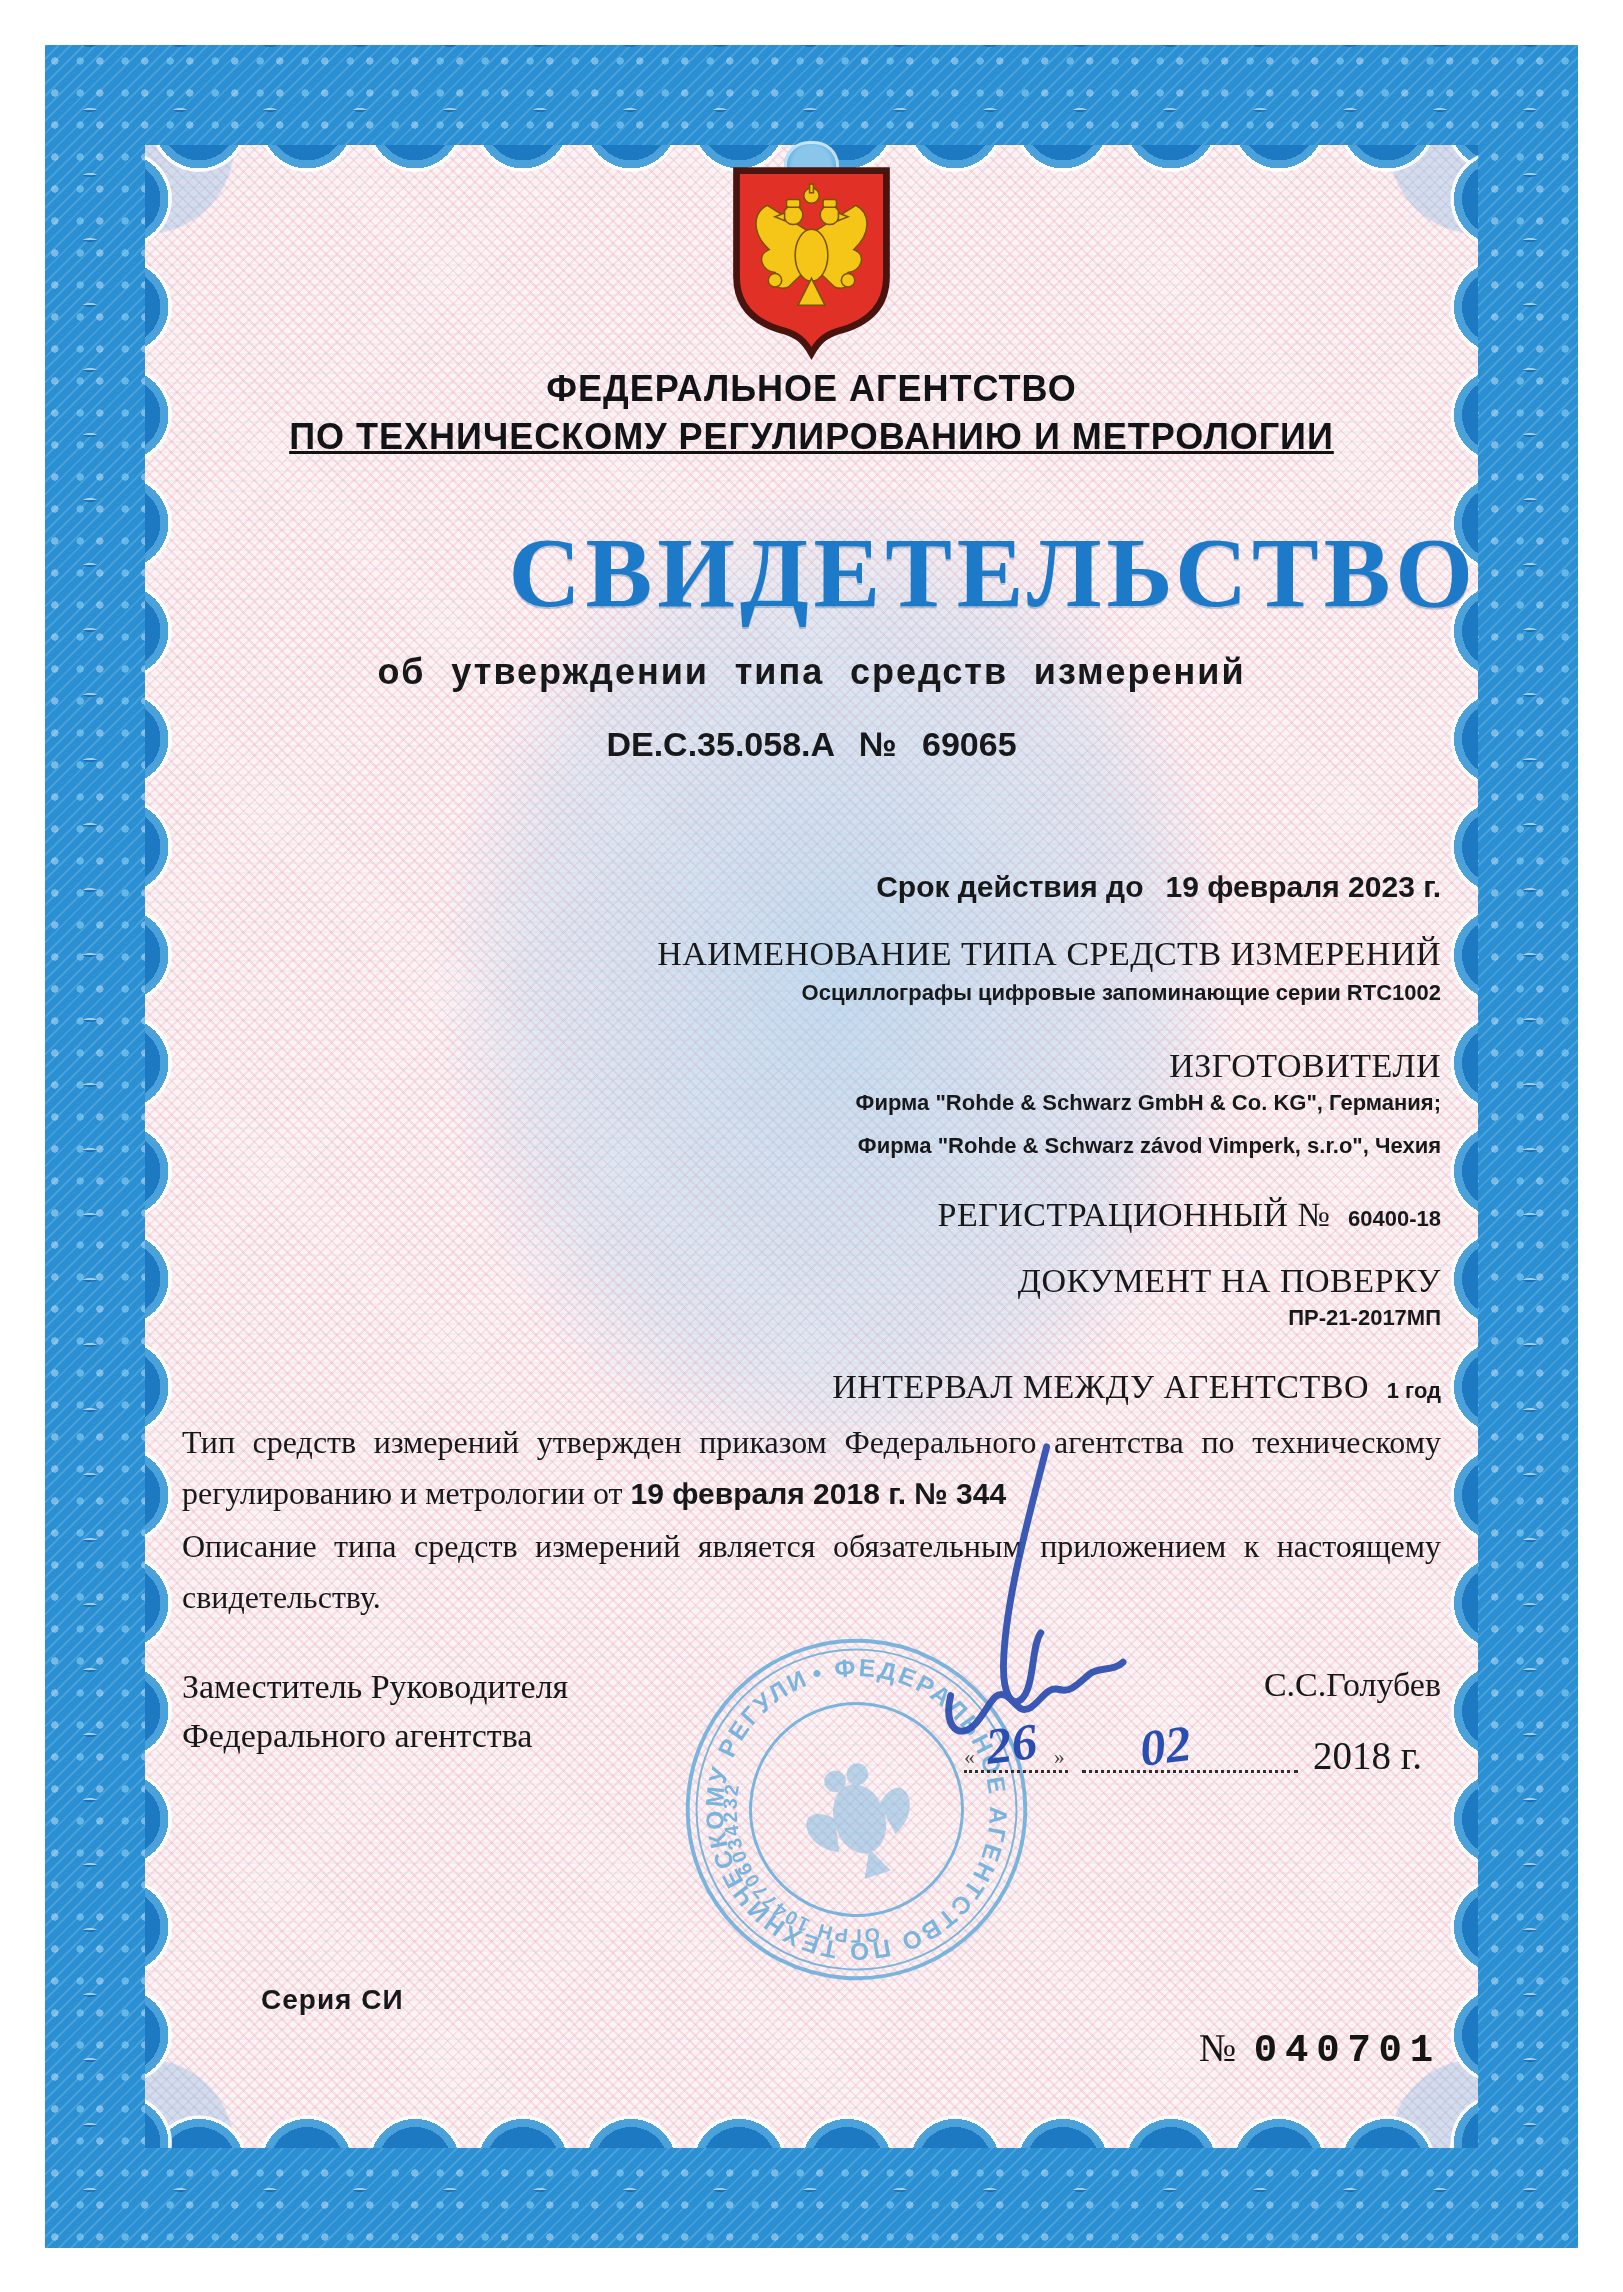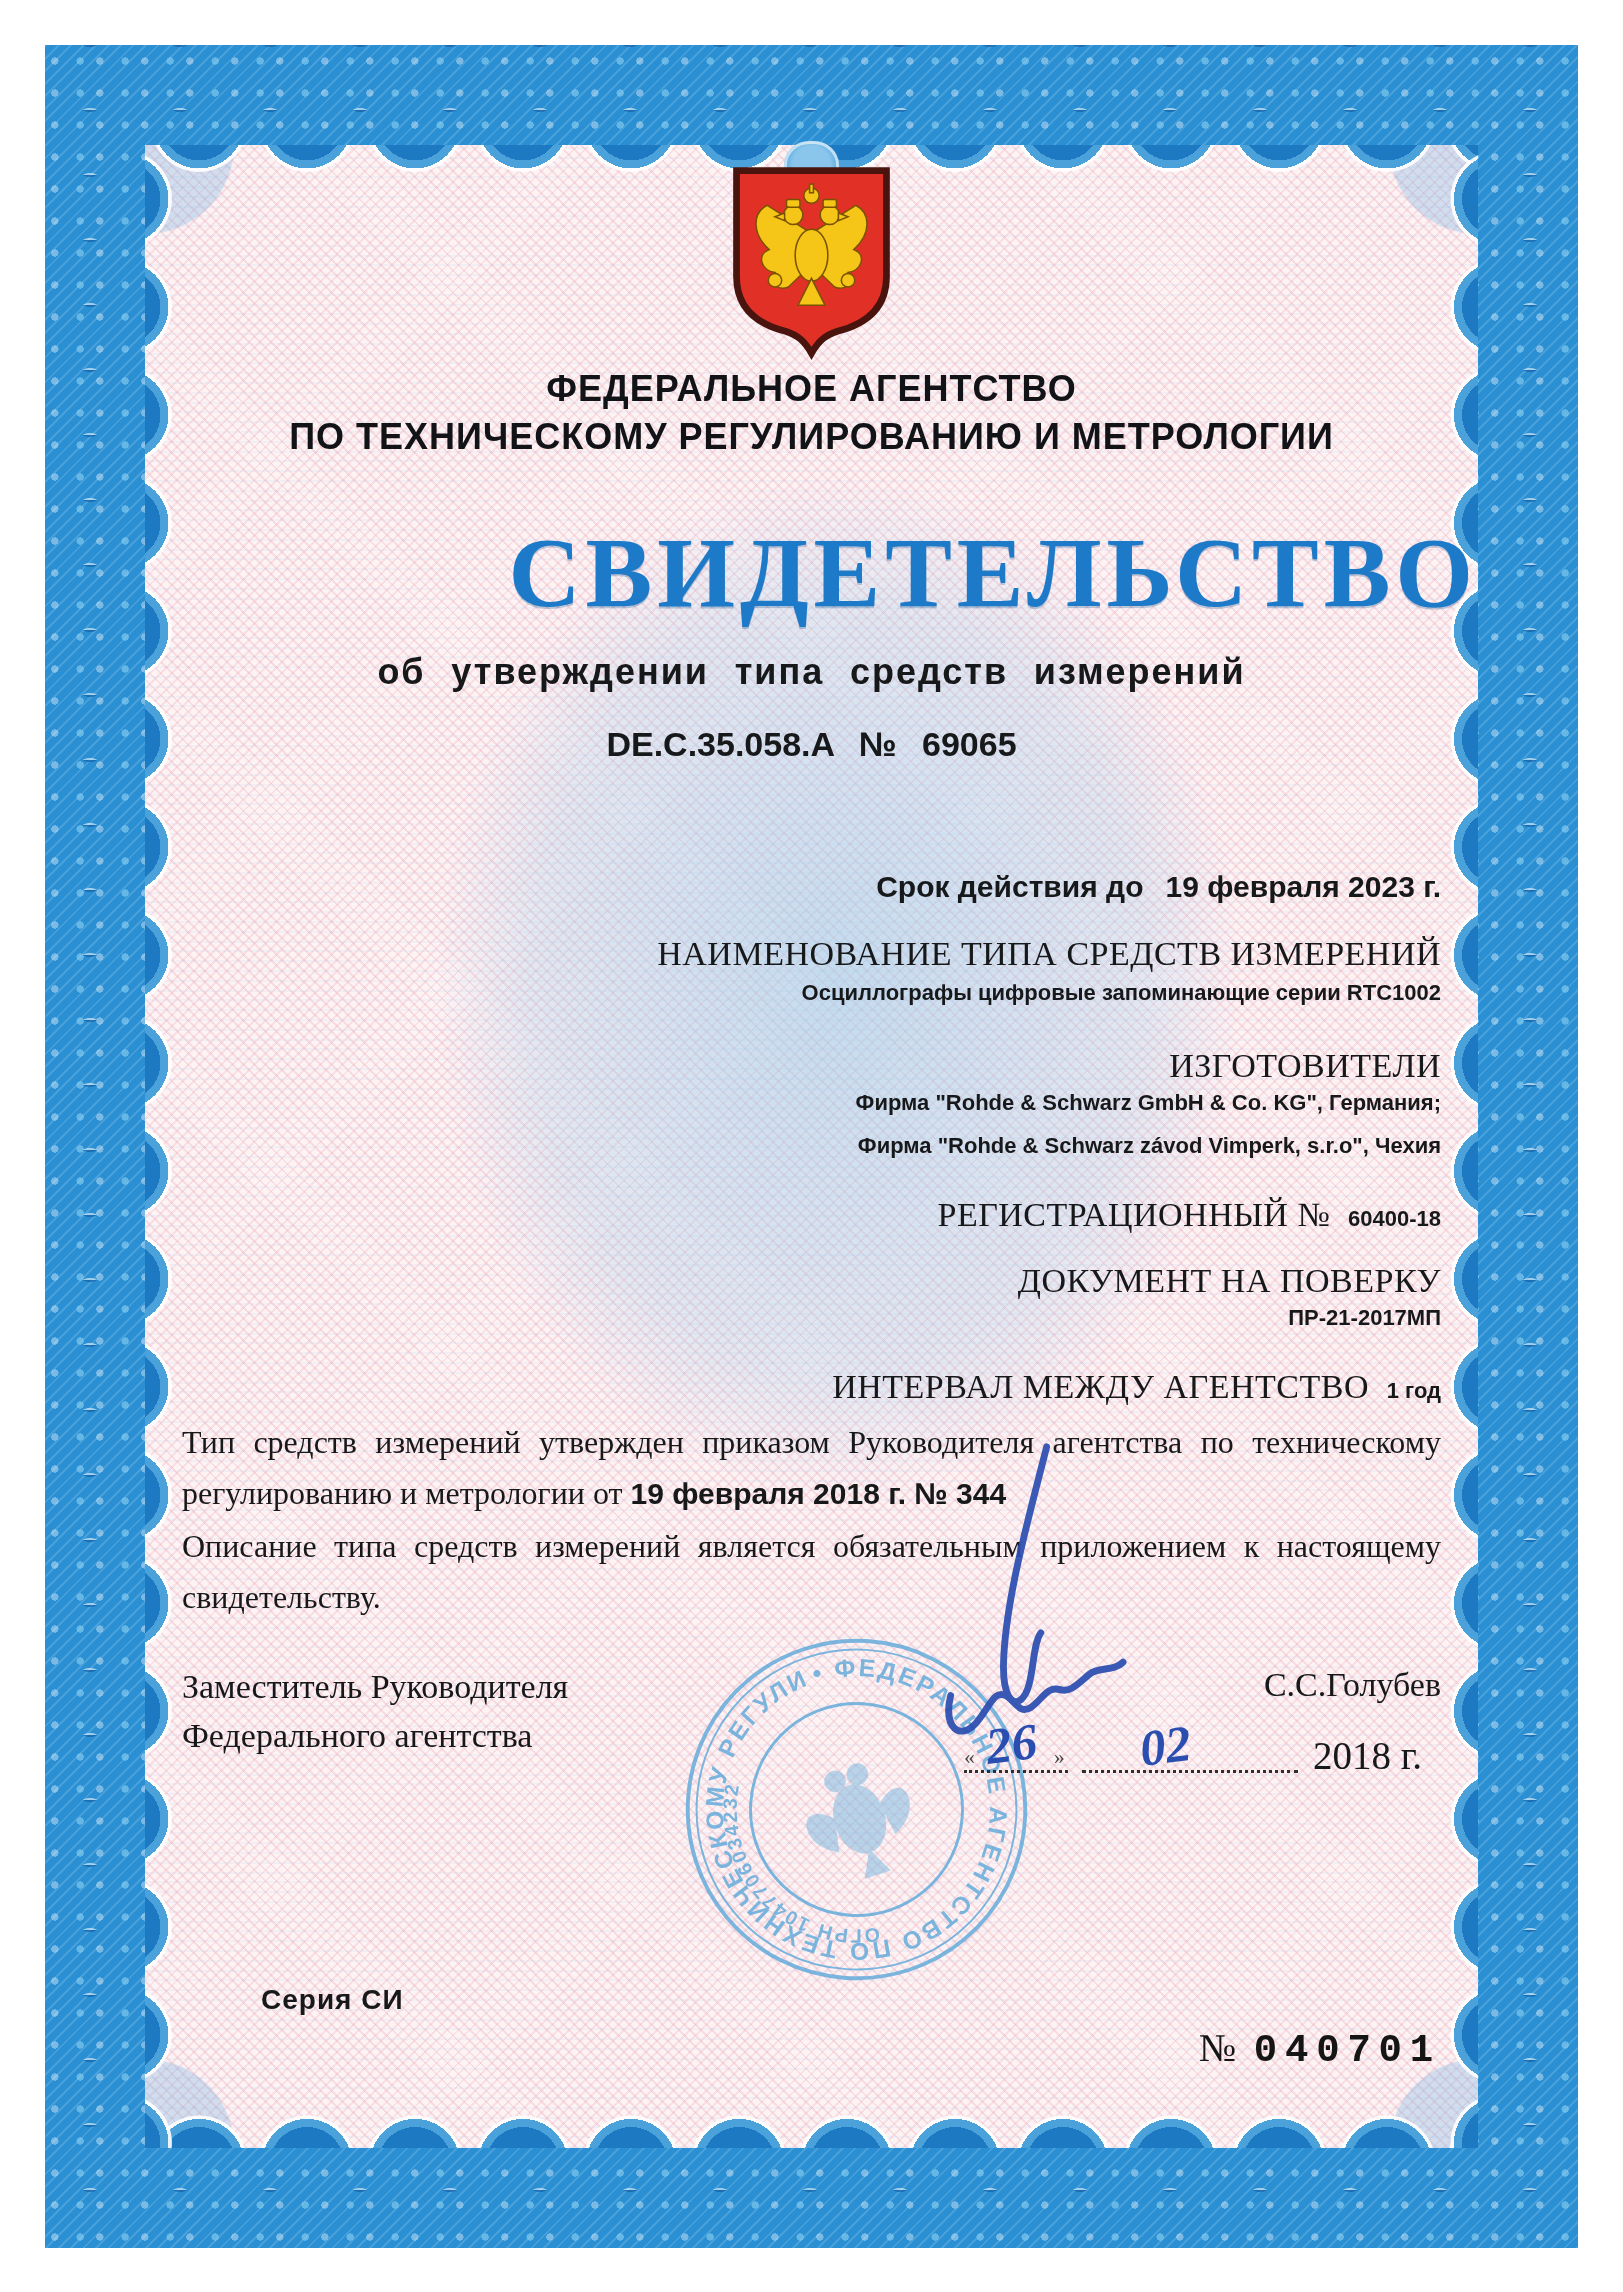--- a/index.html
+++ b/index.html
@@ -123,21 +123,21 @@
         <rect x="64" y="38" width="14" height="8" rx="2"></rect>
         <rect x="102" y="38" width="14" height="8" rx="2"></rect>
         <circle cx="90" cy="34" r="8"></circle>
         <rect x="88" y="22" width="4" height="9"></rect>
         <circle cx="52" cy="122" r="7"></circle>
         <circle cx="128" cy="122" r="7"></circle>
       </g>
     </svg>
 
     <div class="abs center sans agency" style="top:223px;">ФЕДЕРАЛЬНОЕ АГЕНТСТВО</div>
-    <div class="abs center sans agency" style="top:271px;">ПО ТЕХНИЧЕСКОМУ РЕГУЛИРОВАНИЮ И МЕТРОЛОГИИ</div>
+    <div class="abs center sans agency" style="top:271px;text-decoration:underline;">ПО ТЕХНИЧЕСКОМУ РЕГУЛИРОВАНИЮ И МЕТРОЛОГИИ</div>
 
     <div class="abs center serif cert-title" style="top:370px;">СВИДЕТЕЛЬСТВО</div>
     <div class="abs center sans cert-subtitle" style="top:506px;">об утверждении типа средств измерений</div>
     <div class="abs center sans cert-number" style="top:580px;">DE.C.35.058.A № 69065</div>
 
     <div class="abs fieldline sans" style="top:725px; font-weight:bold; font-size:30px;">
       <span>Срок действия до</span>
       <span class="inlineval">19 февраля 2023 г.</span>
     </div>
 
@@ -155,21 +155,21 @@
 
     <div class="abs fieldline serif lbl" style="top:1117px;">ДОКУМЕНТ НА ПОВЕРКУ</div>
     <div class="abs fieldline sans val" style="top:1160px;">ПР-21-2017МП</div>
 
     <div class="abs fieldline" style="top:1223px;">
       <span class="serif lbl">ИНТЕРВАЛ МЕЖДУ АГЕНТСТВО</span>
       <span class="sans val inlineval">1 год</span>
     </div>
 
     <div class="abs fieldline serif para" style="top:1272px;">
-      <span>Тип средств измерений утвержден приказом Руководителя агентства по техническому регулированию и метрологии от </span><span class="bold-part">19 февраля 2018 г. № 344</span>
+      <span>Тип средств измерений утвержден приказом Федерального агентства по техническому регулированию и метрологии от </span><span class="bold-part">19 февраля 2018 г. № 344</span>
     </div>
     <div class="abs fieldline serif para" style="top:1376px;">Описание типа средств измерений является обязательным приложением к настоящему свидетельству.</div>
 
     <div class="abs serif sign-left" style="left:37px; top:1517px;">
       <div>Заместитель Руководителя</div>
       <div>Федерального агентства</div>
     </div>
     <div class="abs serif sign-right" style="right:37px; top:1521px;">С.С.Голубев</div>
 
     <svg class="abs stamp" style="left:529px; top:1482px;" width="365" height="365" viewBox="0 0 372 372">

